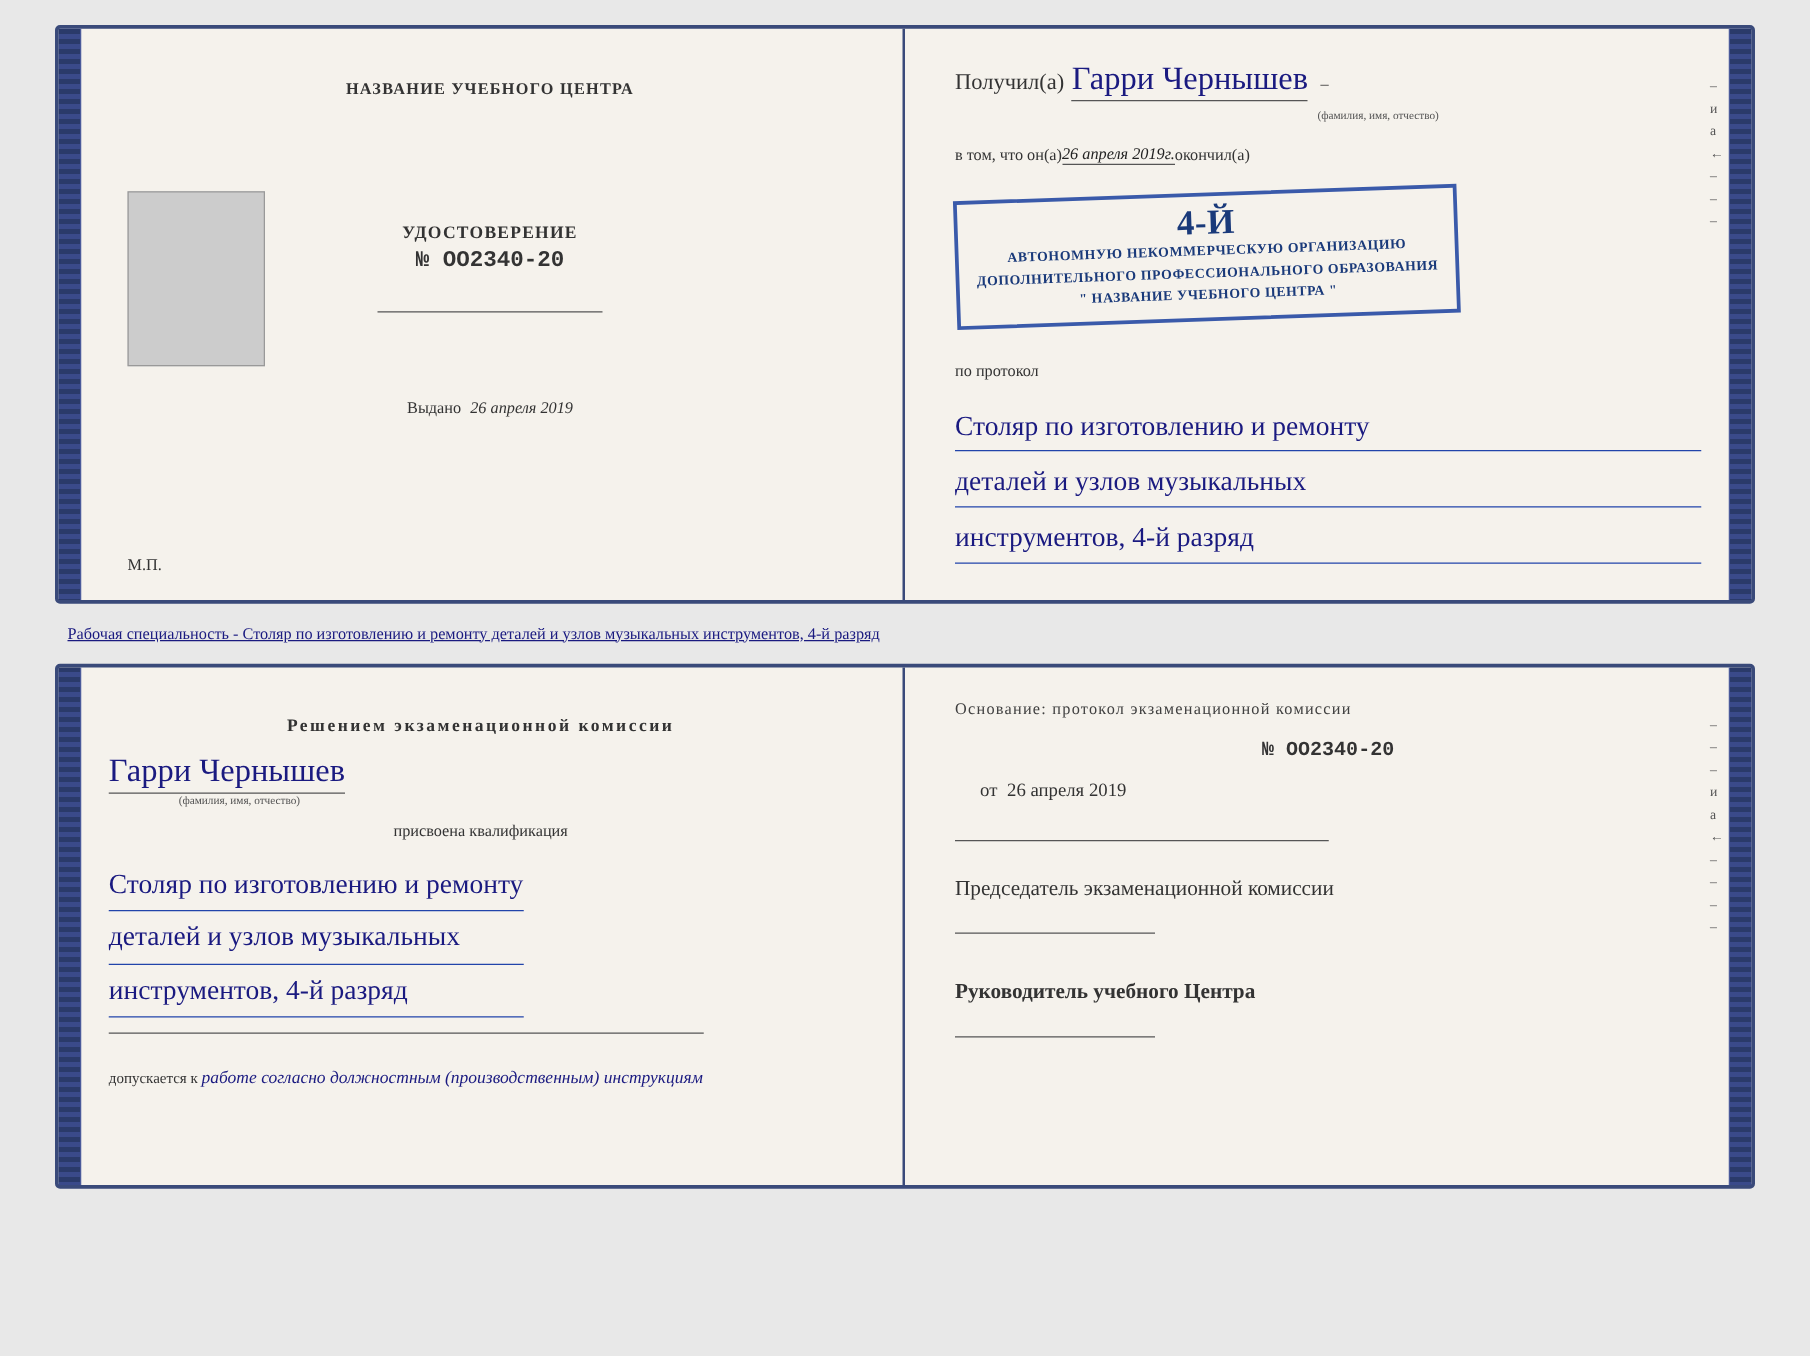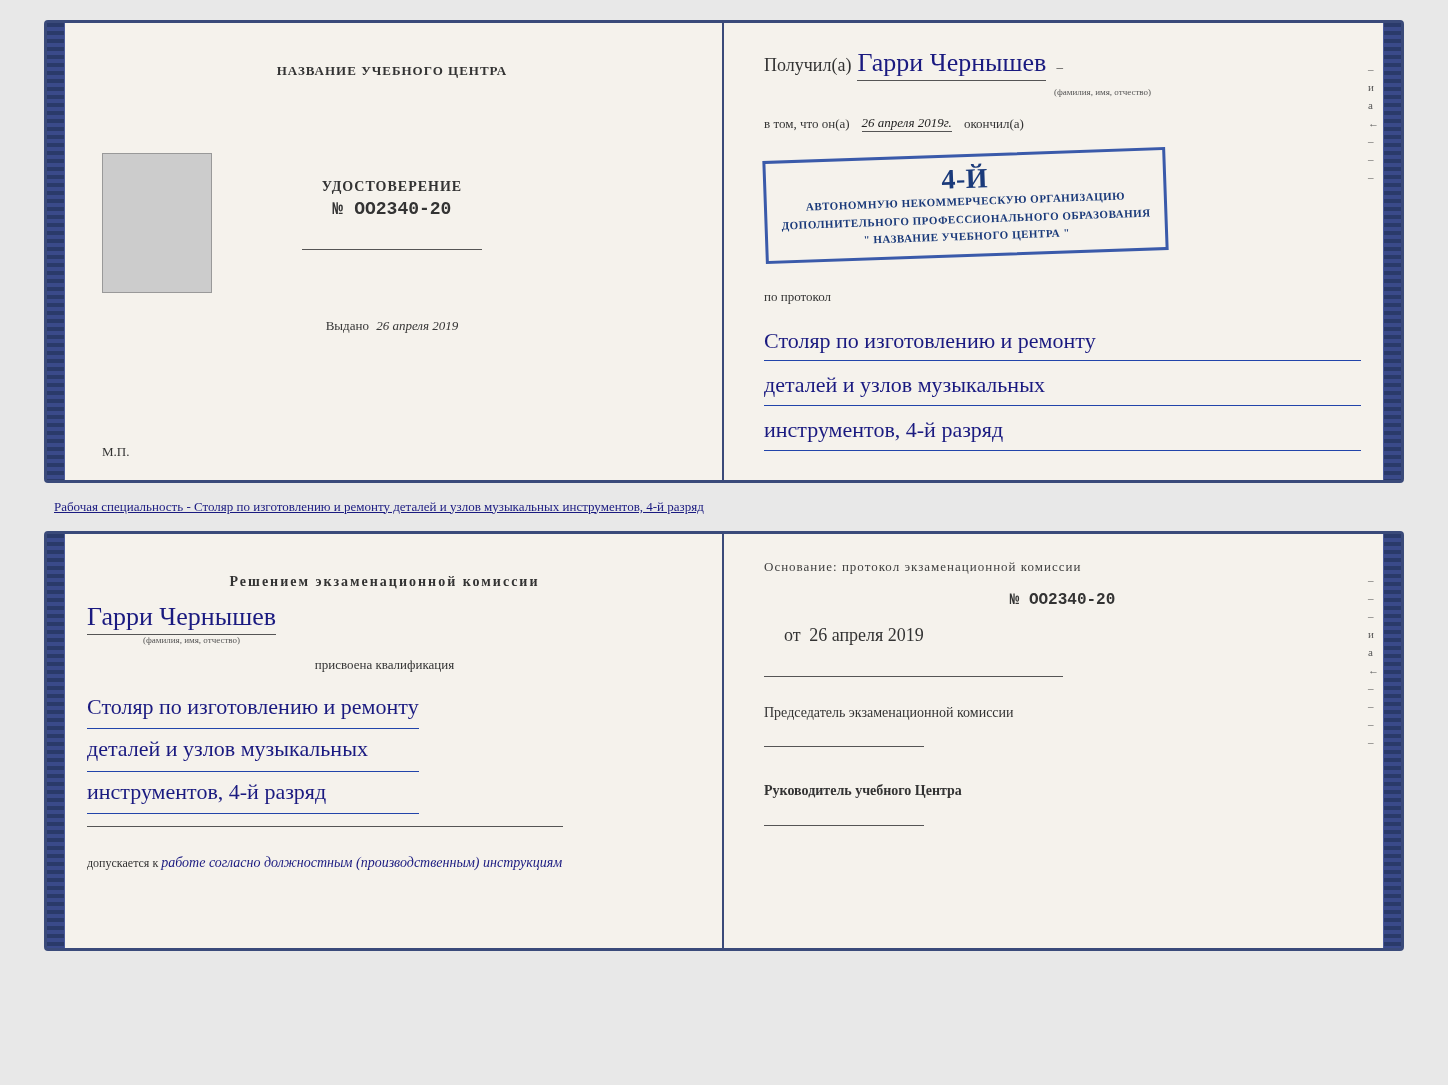--- a/index.html
+++ b/index.html
@@ -156,21 +156,21 @@
       text-align: center;
       display: block;
     }
 
     .vtom-line {
       font-size: 13px;
       color: #333;
       margin-top: 8px;
       display: flex;
       align-items: center;
-      gap: 12px;
+      gap: 0;
       text-align: center;
     }
 
     .date-field {
       font-style: italic;
       font-size: 13px;
       color: #222;
       border-bottom: 1px solid #555;
     }
 
@@ -266,32 +266,32 @@
     .number-large {
       font-size: 16px;
       font-weight: bold;
       font-family: 'Courier New', monospace;
       color: #333;
       text-align: center;
       margin: 6px 0;
     }
 
     .ot-date {
-      font-size: 18px;
+      font-size: 15px;
       color: #333;
       margin-left: 20px;
       margin-bottom: 16px;
     }
 
     .podpis-block {
       margin-top: 12px;
     }
 
     .podpis-title {
-      font-size: 14px;
+      font-size: 17px;
       color: #333;
       line-height: 1.4;
       margin-bottom: 4px;
     }
 
     .podpis-line {
       border-bottom: 1px solid #555;
       width: 160px;
       margin-top: 24px;
     }

